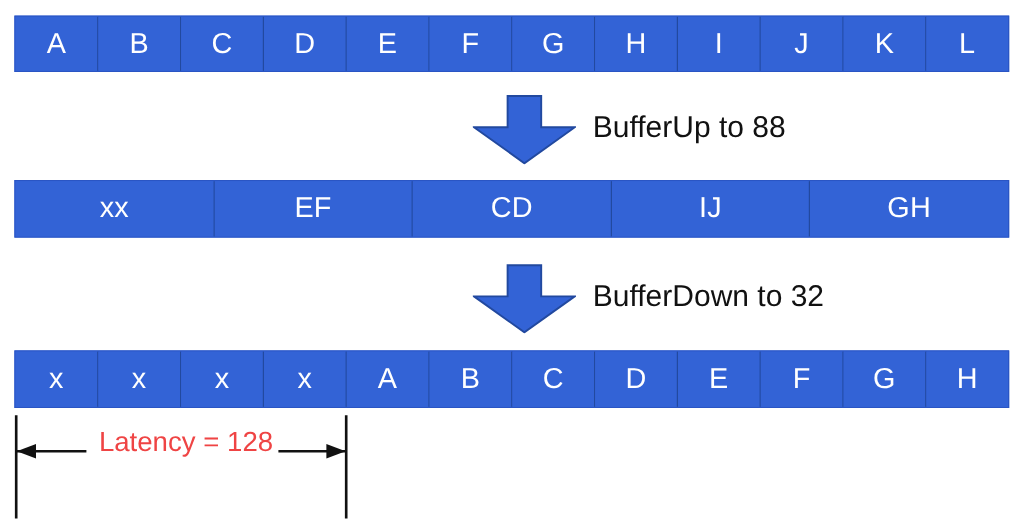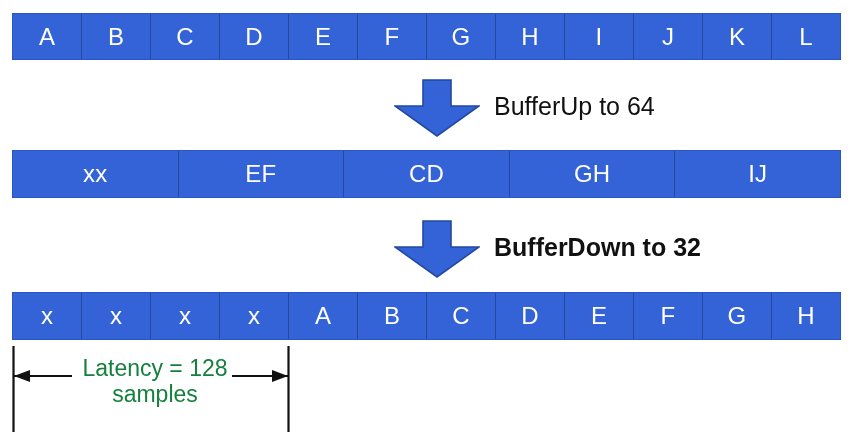--- a/index.html
+++ b/index.html
@@ -67,40 +67,40 @@
   #arrow-down-block { left: 394px; top: 220px; }
 
   .step-label {
     position: absolute;
     font-size: 25px;
     color: #111111;
     white-space: nowrap;
     line-height: 1;
   }
   #label-bufferup   { left: 494px; top: 94px; }
-  #label-bufferdown { left: 494px; top: 235px; font-weight: bold; }
+  #label-bufferdown { left: 494px; top: 235px; }
 
   
   #latency-annotation {
     position: absolute;
     left: 0;
     top: 344px;
     width: 320px;
     height: 90px;
   }
   #latency-annotation svg { display: block; }
 
   #latency-text {
     position: absolute;
     left: 55px;
     top: 356px;
     width: 200px;
     text-align: center;
     font-size: 23px;
-    color: #15803d;
+    color: #ef4444;
     line-height: 1.12;
   }
   .latency-line2 { display: block; }
 </style>
 </head>
 <body>
 
 <div id="stage">
 
   <div id="row-input" class="buffer-row">
@@ -116,28 +116,28 @@
     <div class="buffer-cell">J</div>
     <div class="buffer-cell">K</div>
     <div class="buffer-cell">L</div>
   </div>
 
   <div id="arrow-up-block" class="arrow-block">
     <svg viewBox="0 0 86 58" xmlns="http://www.w3.org/2000/svg">
       <polygon points="29,1 57,1 57,27 85,27 43,57 1,27 29,27" fill="#3363d6" stroke="#22499f" stroke-width="1.6" stroke-linejoin="miter"></polygon>
     </svg>
   </div>
-  <div id="label-bufferup" class="step-label">BufferUp to 64</div>
+  <div id="label-bufferup" class="step-label">BufferUp to 88</div>
 
   <div id="row-up" class="buffer-row">
     <div class="buffer-cell">xx</div>
     <div class="buffer-cell">EF</div>
     <div class="buffer-cell">CD</div>
+    <div class="buffer-cell">IJ</div>
     <div class="buffer-cell">GH</div>
-    <div class="buffer-cell">IJ</div>
   </div>
 
   <div id="arrow-down-block" class="arrow-block">
     <svg viewBox="0 0 86 58" xmlns="http://www.w3.org/2000/svg">
       <polygon points="29,1 57,1 57,27 85,27 43,57 1,27 29,27" fill="#3363d6" stroke="#22499f" stroke-width="1.6" stroke-linejoin="miter"></polygon>
     </svg>
   </div>
   <div id="label-bufferdown" class="step-label">BufferDown to 32</div>
 
   <div id="row-down" class="buffer-row">
@@ -165,16 +165,15 @@
       <line x1="14" y1="32" x2="72" y2="32" stroke="#111111" stroke-width="2"></line>
       <polygon points="14,32 30,26 30,38" fill="#111111"></polygon>
 
       <line x1="232" y1="32" x2="288" y2="32" stroke="#111111" stroke-width="2"></line>
       <polygon points="288,32 272,26 272,38" fill="#111111"></polygon>
     </svg>
   </div>
 
   <div id="latency-text">
     <span>Latency = 128</span>
-    <span class="latency-line2">samples</span>
   </div>
 
 </div>
 
 </body></html>

